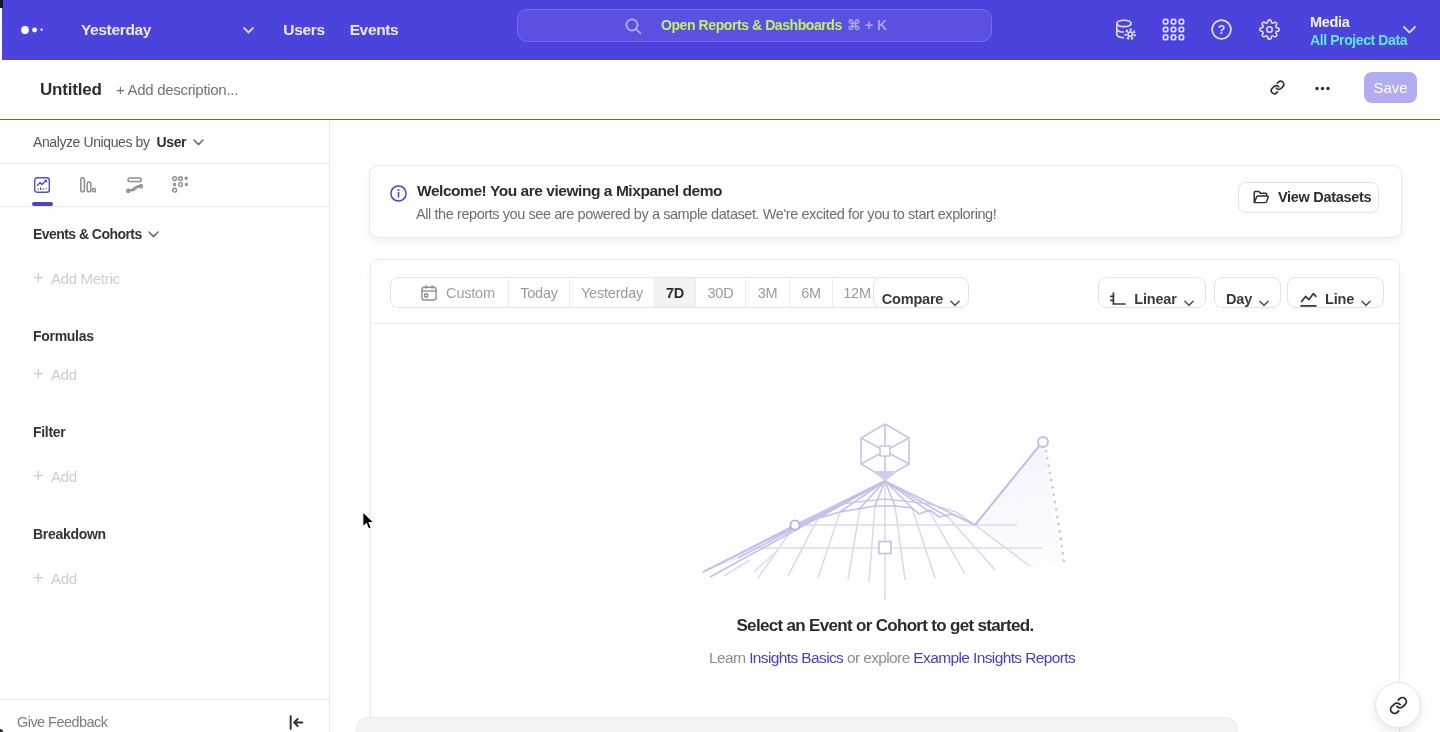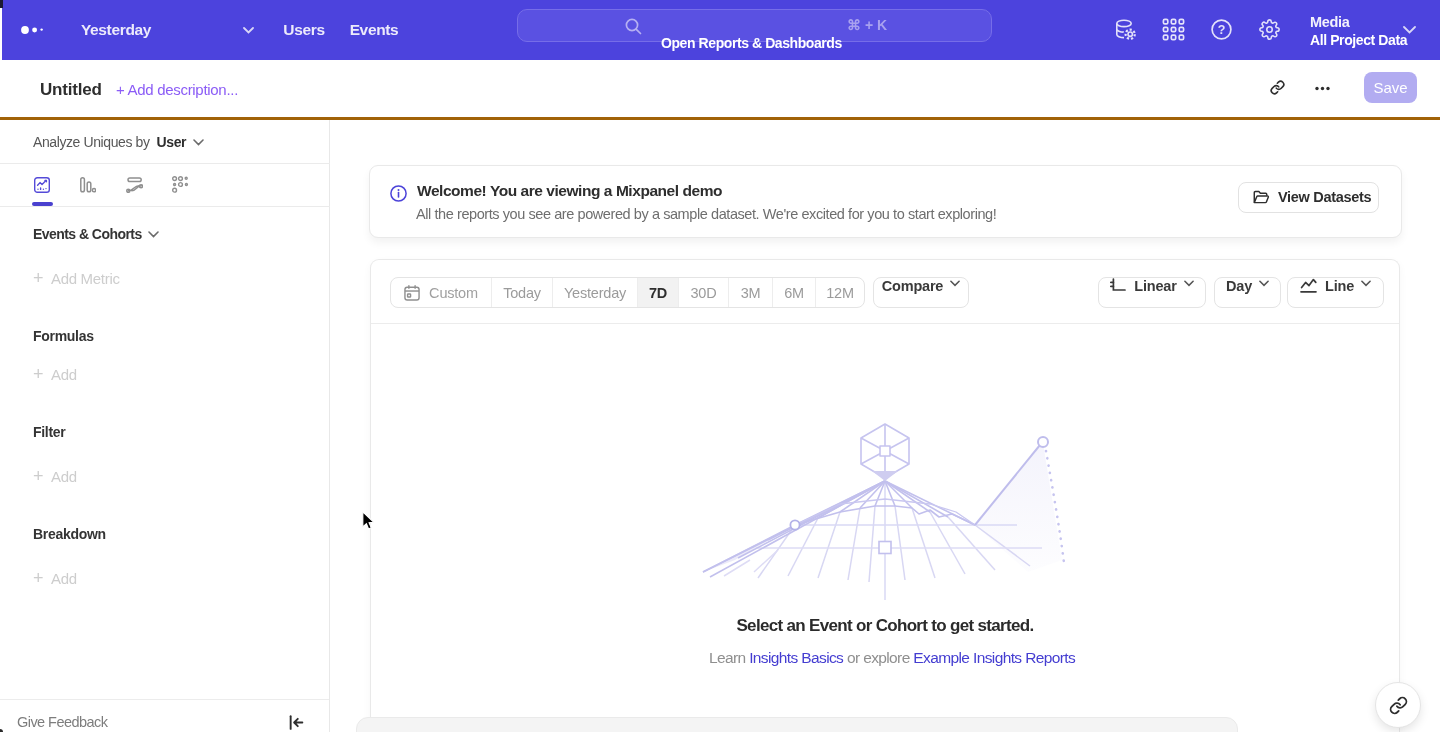--- a/index.html
+++ b/index.html
@@ -6,57 +6,57 @@
 html,body { width:1440px; height:732px; overflow:hidden; background:#fff;
   font-family:"Liberation Sans", sans-serif; }
 .abs { position:absolute; }
 #nav { position:absolute; left:0; top:0; width:1440px; height:60px; background:#4c43dd; }
 #nav .navlink { position:absolute; top:0; height:60px; line-height:60px;
   color:#eceafb; font-size:15.5px; font-weight:600; letter-spacing:-0.35px;
   transform:translateX(-50%); white-space:nowrap; }
 #searchpill { position:absolute; left:517px; top:9px; width:475px; height:33px;
   background:#5a51e2; border:1px solid #766de8; border-radius:10px; }
 #searchpill .ph { position:absolute; left:143px; top:0; height:31px; line-height:31px;
-  color:#ffffff; font-size:14px; font-weight:600; letter-spacing:-0.42px;margin-top:18px; }
+  color:#bef264; font-size:14px; font-weight:600; letter-spacing:-0.42px; }
 #searchpill .kbd { position:absolute; left:329px; top:0; height:31px; line-height:31px;
   color:#a8a1ef; font-size:14px; font-weight:600; }
 #header { position:absolute; left:0; top:60px; width:1440px; height:60px; background:#fff;
-  border-bottom:3px solid #a16207; }
+  border-bottom:1px solid #a16207; }
 #untitled { position:absolute; left:40px; top:0; height:60px; line-height:60px;
   font-size:17px; font-weight:700; color:#2e2e2e; letter-spacing:-0.2px; }
 #adddesc { position:absolute; left:116px; top:0; height:60px; line-height:60px;
-  font-size:15px; color:#8b5cf6; letter-spacing:-0.3px; }
+  font-size:15px; color:#737373; letter-spacing:-0.3px; }
 #savebtn { position:absolute; left:1364px; top:72px; width:53px; height:31px;
   background:#b2acf1; border-radius:8px; color:#fff; font-size:15px; font-weight:400;
   text-align:center; line-height:31px; }
 #sidebar { position:absolute; left:0; top:120px; width:330px; height:612px; background:#fff;
   border-right:1px solid #e8e8e8; }
 .srow-border { position:absolute; left:0; width:330px; border-bottom:1px solid #ebebeb; }
 .sec-title { position:absolute; left:33px; font-size:14px; font-weight:700; color:#343434;
   letter-spacing:-0.3px; }
 .add-item { position:absolute; left:33px; font-size:15px; color:#cdcdcd; font-weight:400;
   letter-spacing:-0.3px; }
 #give-feedback { position:absolute; left:0; top:579px; width:329px; height:44px;
   border-top:1px solid #ececec; background:#fff; }
 #banner { position:absolute; left:369px; top:165px; width:1033px; height:73px;
   background:#fff; border:1px solid #e9e9e9; border-radius:9px;
   box-shadow:0 5px 9px rgba(0,0,0,0.05); }
 #card { position:absolute; left:370px; top:259px; width:1030px; height:473px;
   background:#fff; border:1px solid #e9e9e9; border-bottom:none; border-radius:9px 9px 0 0;
   box-shadow:0 3px 8px rgba(0,0,0,0.04); }
 .seg { position:absolute; top:17px; height:31px; border:1px solid #e4e4e4;
-  display:flex; border-radius:8px; left:19px; background:#fff; }
+  display:flex; border-radius:8px; left:19px; background:#fff;padding-left:17px; }
 .seg > div { height:29px; display:flex; align-items:center; justify-content:center;
   font-size:14.5px; color:#9b9b9b; border-right:1px solid #ededed; letter-spacing:-0.2px; }
 .seg > div:last-child { border-right:none; border-radius:0 7px 7px 0; }
 .seg > div:first-child { border-radius:7px 0 0 7px; }
 .seg > div.sel { background:#f2f2f2; color:#2e2e2e; font-weight:700; }
 .tbtn { position:absolute; top:17px; height:31px; border:1px solid #e4e4e4; border-radius:8px;
   background:#fff; font-size:14.5px; color:#3a3a3a; font-weight:600; letter-spacing:-0.2px;
-  display:flex; align-items:flex-start; justify-content:center; }
+  display:flex; align-items:flex-end; justify-content:center; }
 #divider { position:absolute; left:0; top:63px; width:1028px; border-bottom:1px solid #ececec; }
 #empty-head { position:absolute; left:0; top:356px; width:1028px; text-align:center;
   font-size:17px; font-weight:700; color:#2b2b2b; letter-spacing:-0.68px; }
 #empty-sub { position:absolute; left:7px; top:389px; width:1028px; text-align:center;
   font-size:15.5px; color:#8f8f8f; letter-spacing:-0.62px; }
 #empty-sub .lnk { color:#443dd1; }
 #bottompanel { position:absolute; left:356px; top:717px; width:882px; height:20px;
   background:#f4f4f4; border:1px solid #eaeaea; border-radius:12px 12px 0 0; }
 #fab { position:absolute; left:1375px; top:682px; width:46px; height:46px; background:#fff;
   border:1px solid #e5e5e5; border-radius:50%; box-shadow:0 4px 10px rgba(0,0,0,0.10); }
@@ -107,21 +107,21 @@
       <rect x="17.2" y="17.2" width="4.4" height="4.4" rx="1.4"></rect>
   </svg>
   <svg class="abs" style="left:1211px;top:19px;" width="21" height="21" viewBox="0 0 21 21" fill="none">
     <circle cx="10.5" cy="10.5" r="9.4" stroke="#e3e1fa" stroke-width="1.7"></circle>
     <text x="10.5" y="15" font-size="12.5" font-weight="700" fill="#e3e1fa" text-anchor="middle" font-family="Liberation Sans">?</text>
   </svg>
   <svg class="abs" style="left:1259px;top:19px;" width="21" height="21" viewBox="0 0 24 24" fill="none" stroke="#e3e1fa" stroke-width="1.8">
     <circle cx="12" cy="12" r="3.1"></circle>
     <path d="M19.4 15a1.65 1.65 0 0 0 .33 1.82l.06.06a2 2 0 1 1-2.83 2.83l-.06-.06a1.65 1.65 0 0 0-1.82-.33 1.65 1.65 0 0 0-1 1.51V21a2 2 0 1 1-4 0v-.09A1.65 1.65 0 0 0 9 19.4a1.65 1.65 0 0 0-1.82.33l-.06.06a2 2 0 1 1-2.83-2.83l.06-.06a1.65 1.65 0 0 0 .33-1.82 1.65 1.65 0 0 0-1.51-1H3a2 2 0 1 1 0-4h.09A1.65 1.65 0 0 0 4.6 9a1.65 1.65 0 0 0-.33-1.82l-.06-.06a2 2 0 1 1 2.83-2.83l.06.06a1.65 1.65 0 0 0 1.82.33H9a1.65 1.65 0 0 0 1-1.51V3a2 2 0 1 1 4 0v.09a1.65 1.65 0 0 0 1 1.51 1.65 1.65 0 0 0 1.82-.33l.06-.06a2 2 0 1 1 2.83 2.83l-.06.06a1.65 1.65 0 0 0-.33 1.82V9a1.65 1.65 0 0 0 1.51 1H21a2 2 0 1 1 0 4h-.09a1.65 1.65 0 0 0-1.51 1z"></path>
   </svg>
-  <div class="abs" style="left:1310px;top:13px;font-size:14.5px;font-weight:700;color:#f3f2fc;line-height:18px;letter-spacing:-0.35px;">Media<br><span style="color:#ffffff;font-size:14px;letter-spacing:-0.4px;">All Project Data</span></div>
+  <div class="abs" style="left:1310px;top:13px;font-size:14.5px;font-weight:700;color:#f3f2fc;line-height:18px;letter-spacing:-0.35px;">Media<br><span style="color:#5eead4;font-size:14px;letter-spacing:-0.4px;">All Project Data</span></div>
   <svg class="abs" style="left:1403px;top:26px;" width="13" height="8" viewBox="0 0 13 8">
     <path d="M1 1 L6.5 6.5 L12 1" stroke="#d9d6f7" stroke-width="1.8" fill="none" stroke-linecap="round"></path>
     </svg>
 </div>
 
 <div id="header">
   <div id="untitled">Untitled</div>
   <div id="adddesc">+ Add description...</div>
   <svg class="abs" style="left:1270px;top:20px;" width="15" height="15" viewBox="0 0 24 24" fill="none" stroke="#2e2e2e" stroke-width="2.6" stroke-linecap="round" stroke-linejoin="round">
     <path d="M10 13a5 5 0 0 0 7.54.54l3-3a5 5 0 0 0-7.07-7.07l-1.72 1.71"></path>

